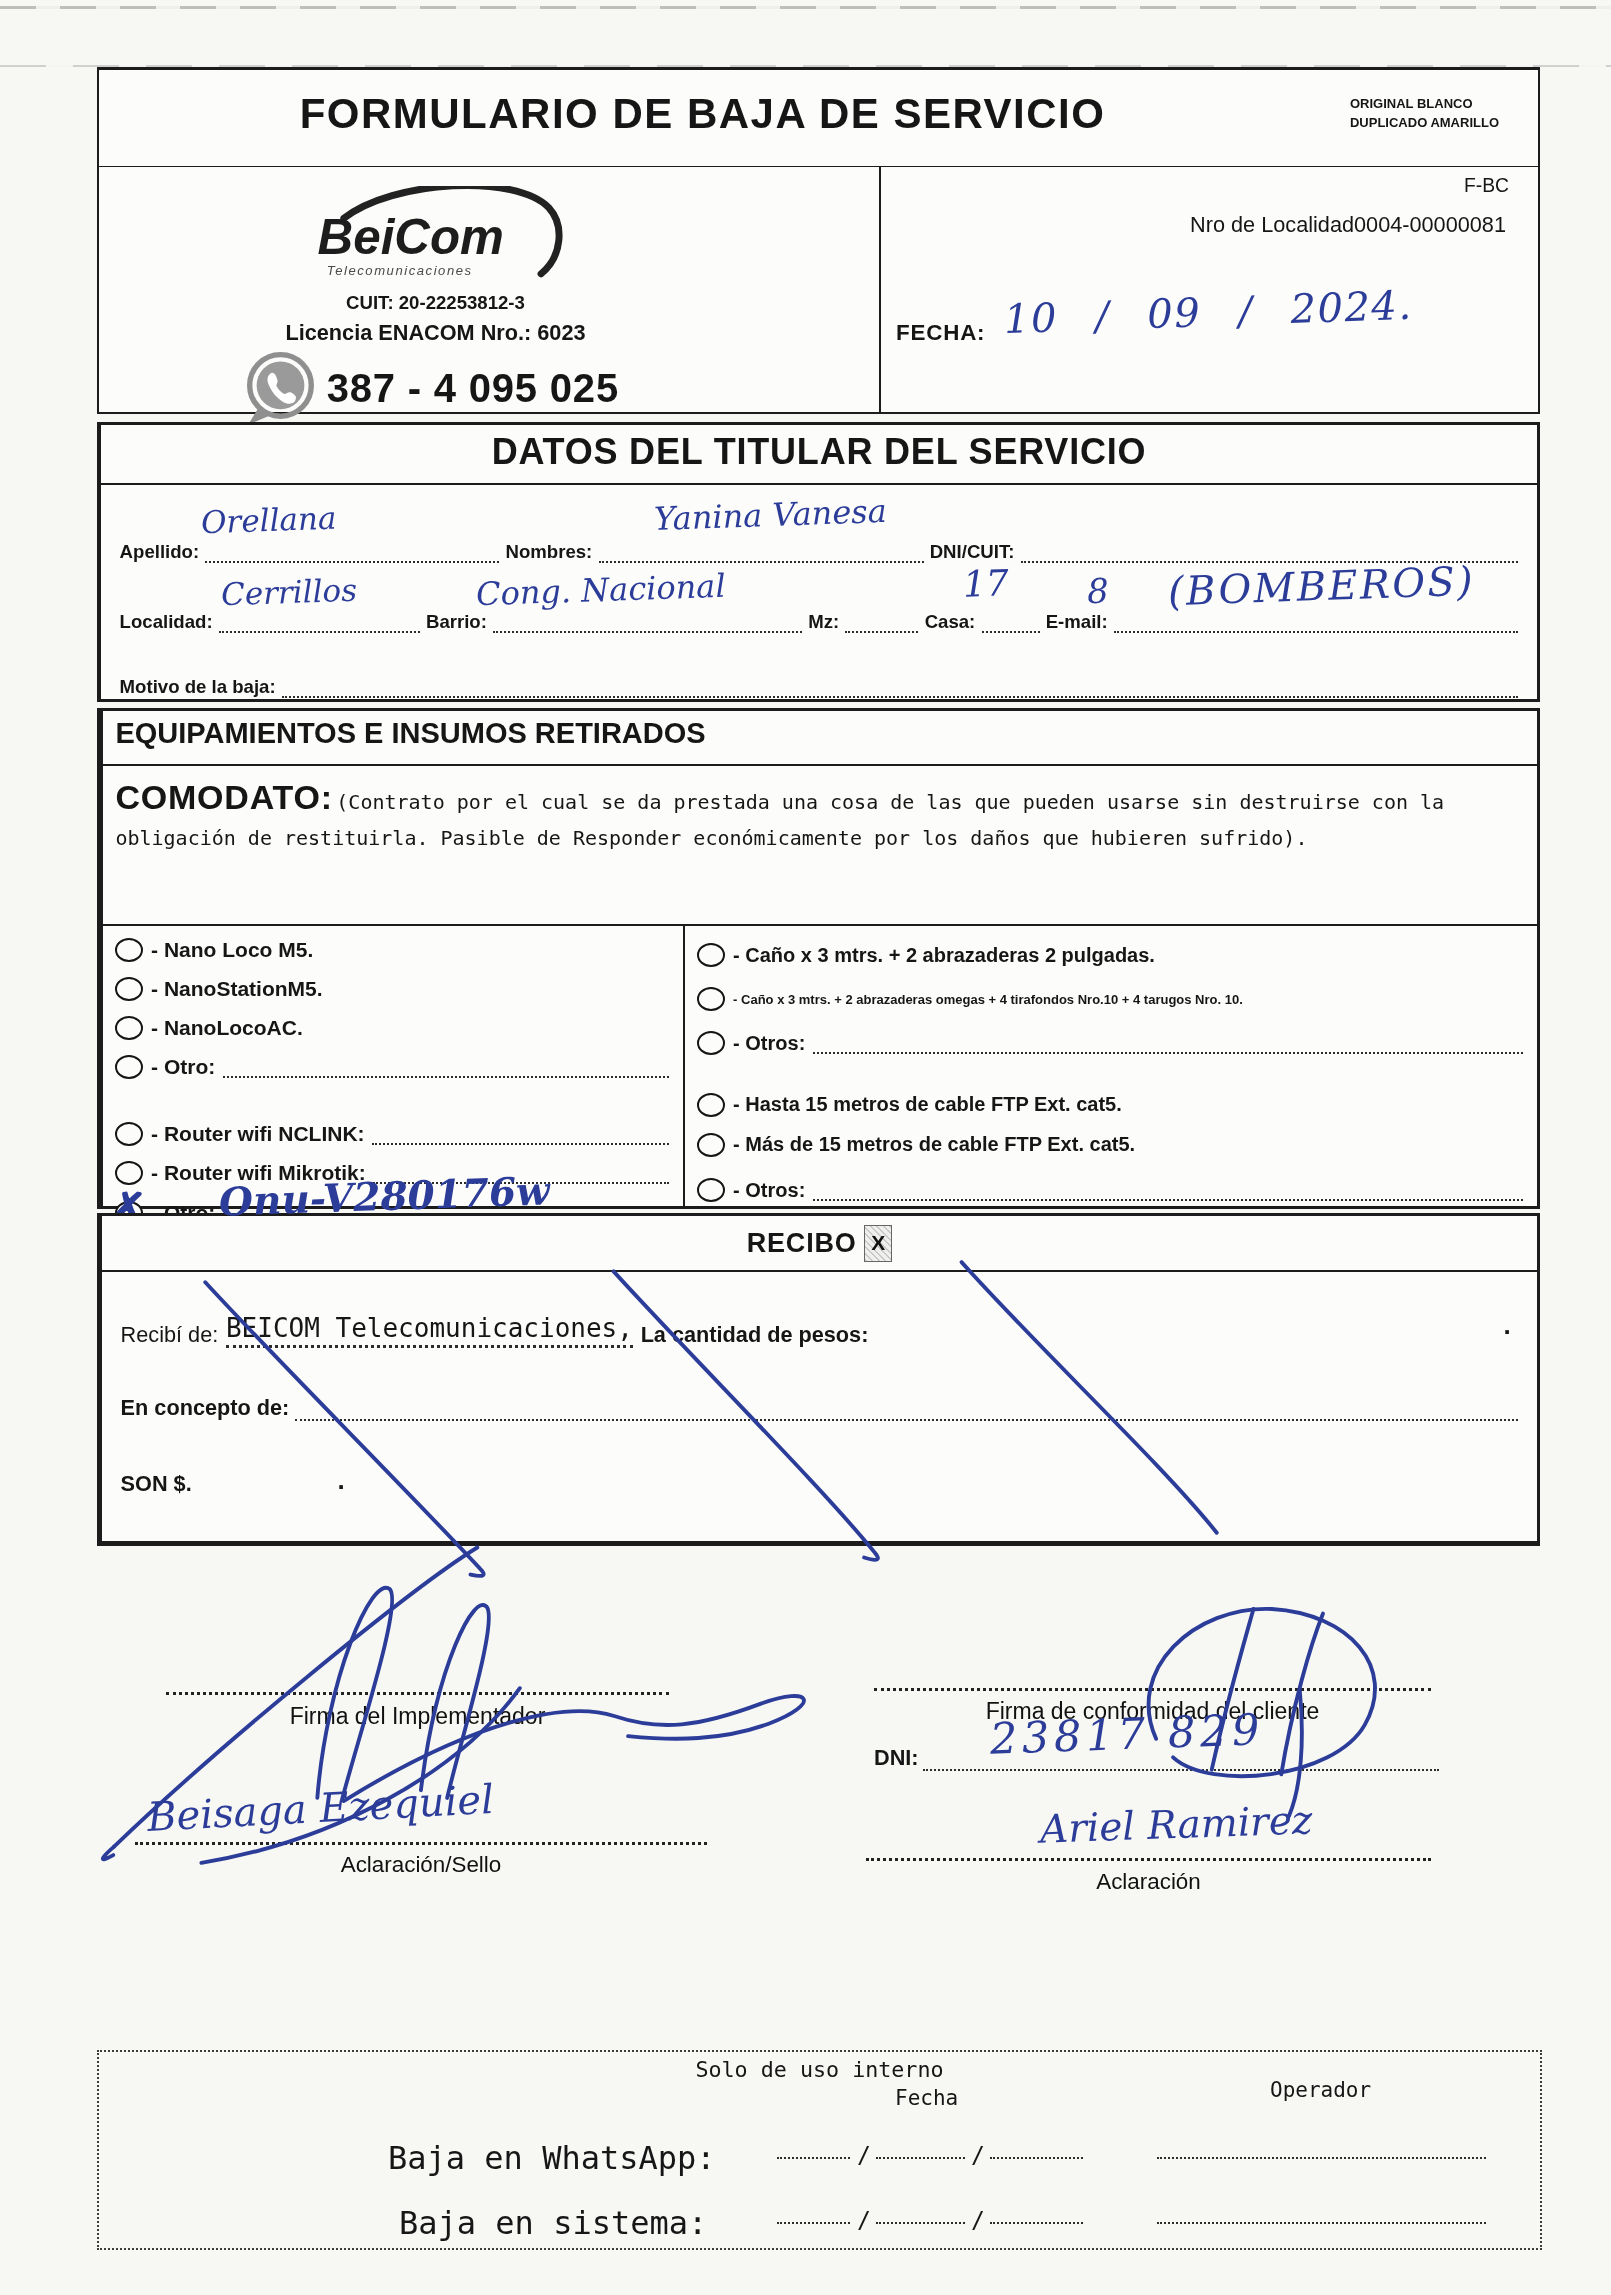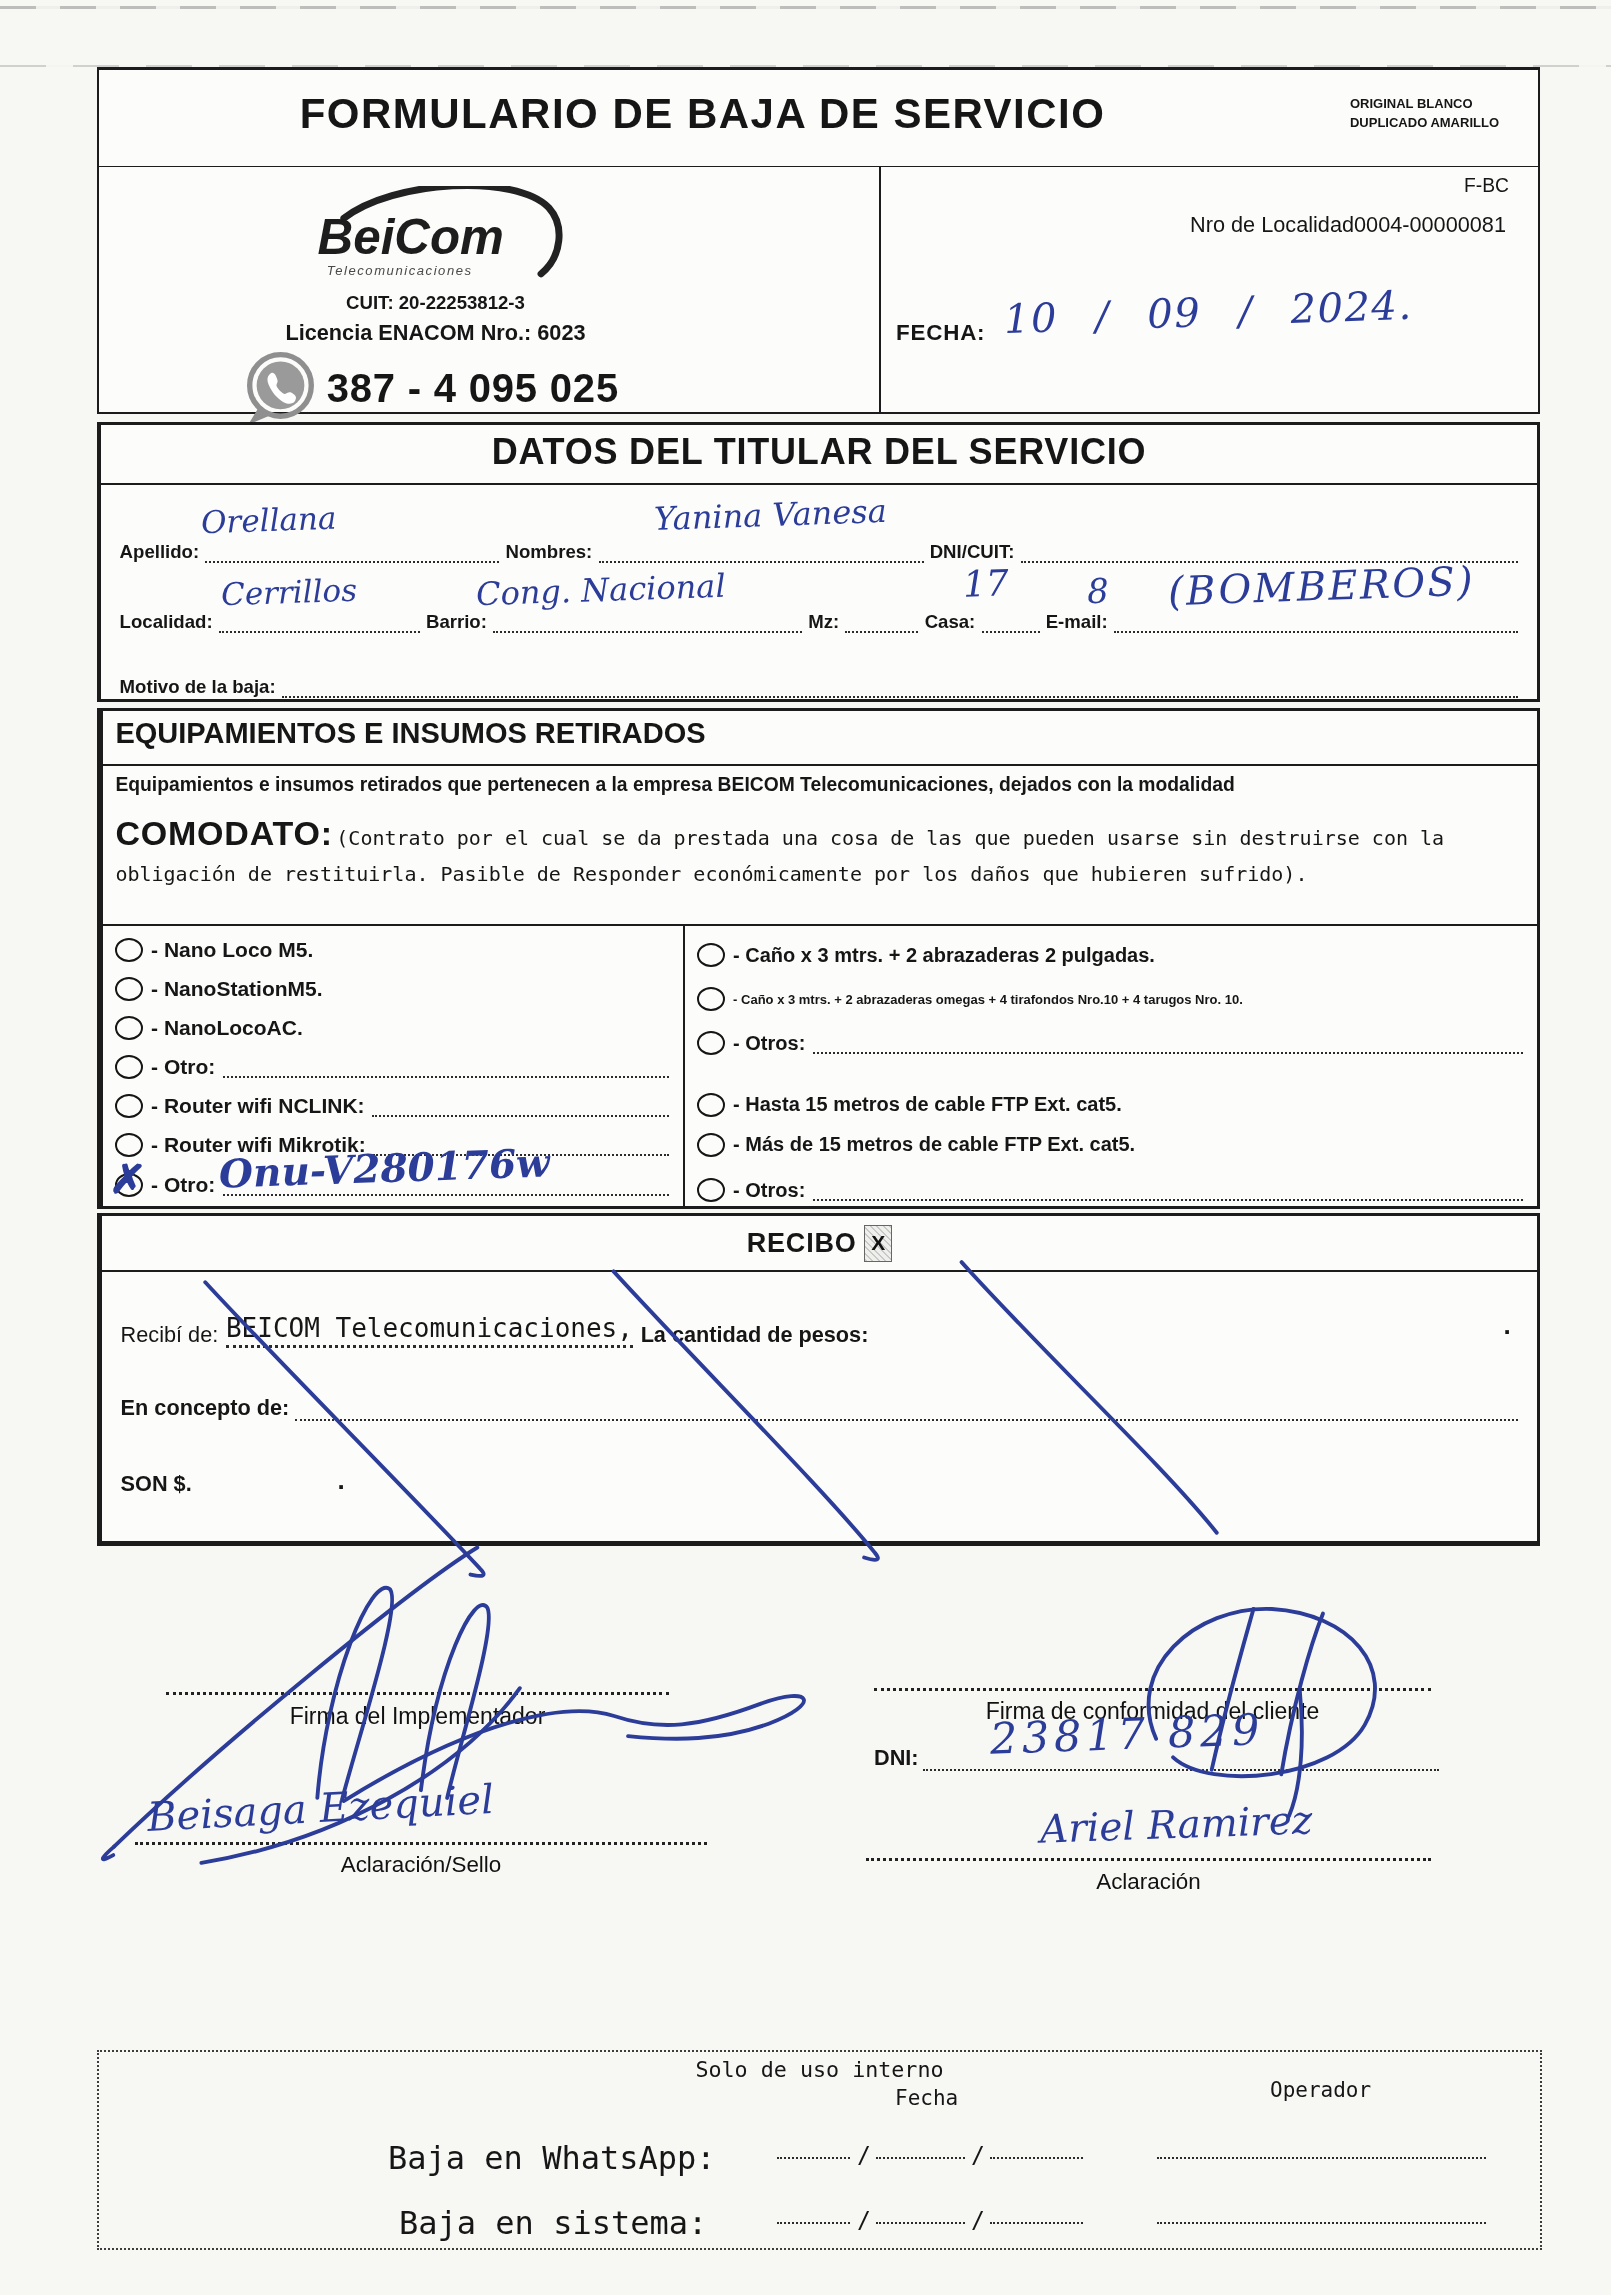--- a/index.html
+++ b/index.html
@@ -104,21 +104,20 @@
   </div>
 
   <div class="frow" style="top:251px;">
     <span class="lbl">Motivo de la baja:</span>
     <span class="dots" style="flex:1;"></span>
   </div>
 </div>
 
 <div class="box" style="left:97px;top:708px;width:1443px;height:501px;border:3.9px solid #1c1c1c;border-left-width:6.2px;">
   <div style="height:55px;border-bottom:2.3px solid #1c1c1c;font-size:29px;font-weight:bold;padding:6.2px 12.4px 0;">EQUIPAMIENTOS E INSUMOS RETIRADOS</div>
-  <div style="height:36px;font-size:19.3px;font-weight:600;padding:7.7px 12.4px 0;">Equipamientos e insumos retirados que pertenecen a la empresa BEICOM Telecomunicaciones, dejados con la modalidad</div>
   <div style="height:135px;padding:6.2px 12.4px 0;line-height:1.5;">
     <span style="font-size:34px;font-weight:bold;letter-spacing:0.8px;">COMODATO:</span>
     <span class="mono" style="font-size:20px;">(Contrato por el cual se da prestada una cosa de las que pueden usarse sin destruirse con la obligación de restituirla. Pasible de  Responder económicamente por los daños que hubieren sufrido).</span>
   </div>
 
   <div style="position:absolute;left:0;right:0;bottom:0;height:282px;border-top:2.3px solid #1c1c1c;display:flex;">
 
     <div style="width:582px;border-right:2.3px solid #1c1c1c;padding-top:4.6px;">
       <div class="ckrow" style="height:39px;font-size:21px;">
         <span class="circle"></span>
@@ -130,21 +129,21 @@
       </div>
       <div class="ckrow" style="height:39px;font-size:21px;">
         <span class="circle"></span>
         <span>- NanoLocoAC.</span>
       </div>
       <div class="ckrow" style="height:39px;font-size:21px;">
         <span class="circle"></span>
         <span>- Otro:</span>
         <span class="dots" style="flex:1;"></span>
       </div>
-      <div class="ckrow" style="height:39px;font-size:21px;">
+      <div class="ckrow" style="height:39px;font-size:21px;margin-top:28px;">
         <span class="circle"></span>
         <span>- Router wifi NCLINK:</span>
         <span class="dots" style="flex:1;"></span>
       </div>
       <div class="ckrow" style="height:39px;font-size:21px;">
         <span class="circle"></span>
         <span>- Router wifi Mikrotik:</span>
         <span class="dots" style="flex:1;"></span>
       </div>
       <div class="ckrow" style="height:40px;font-size:21px;">

